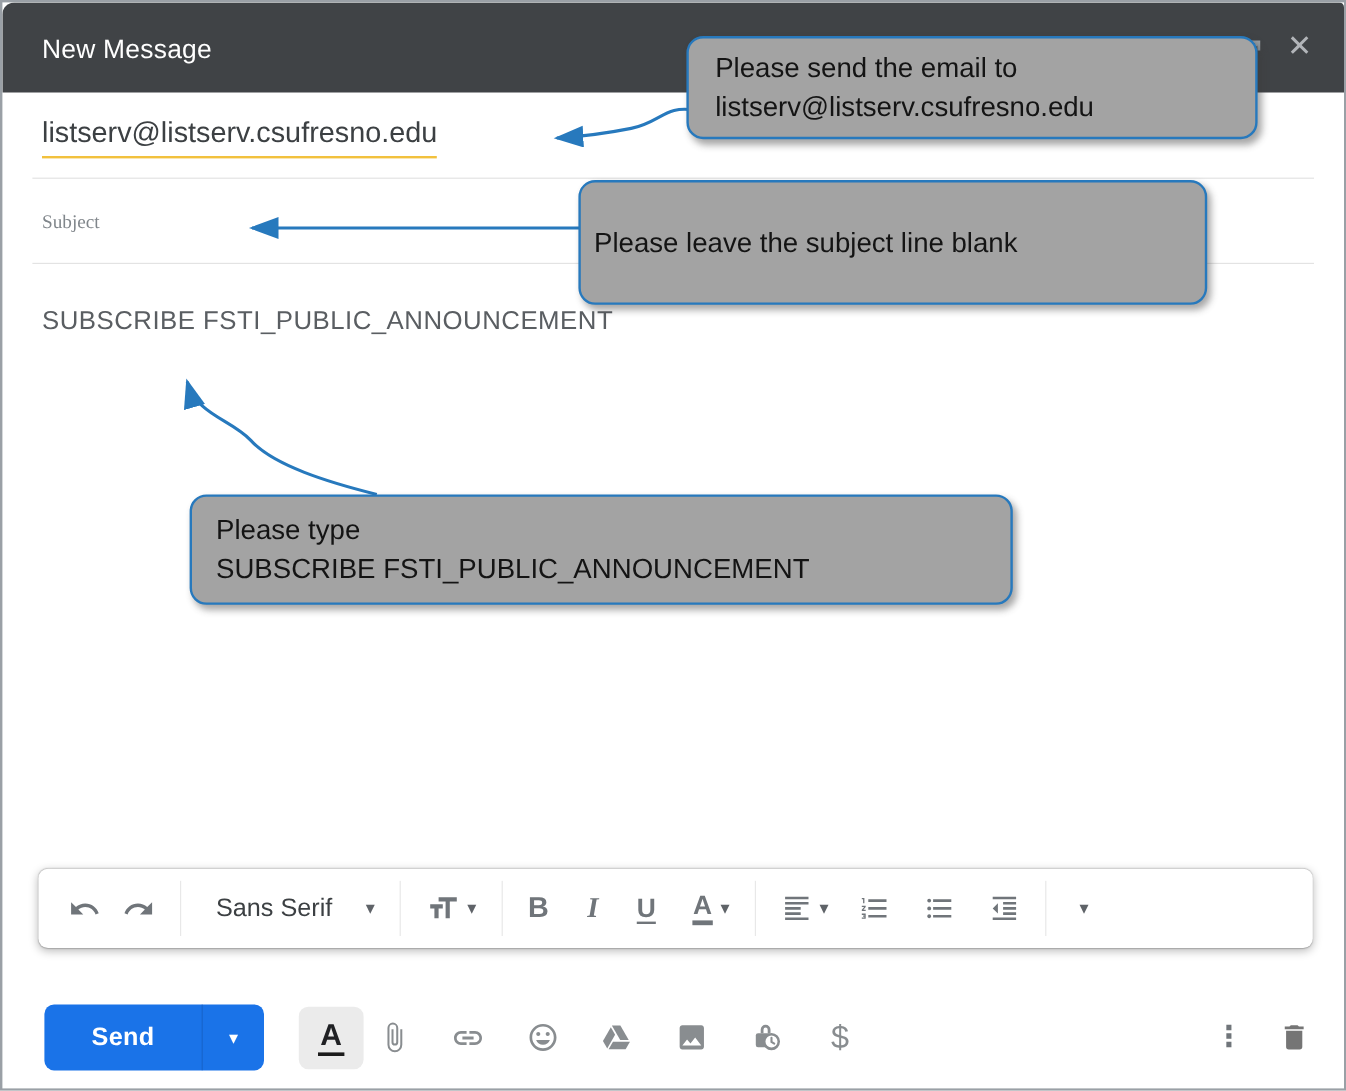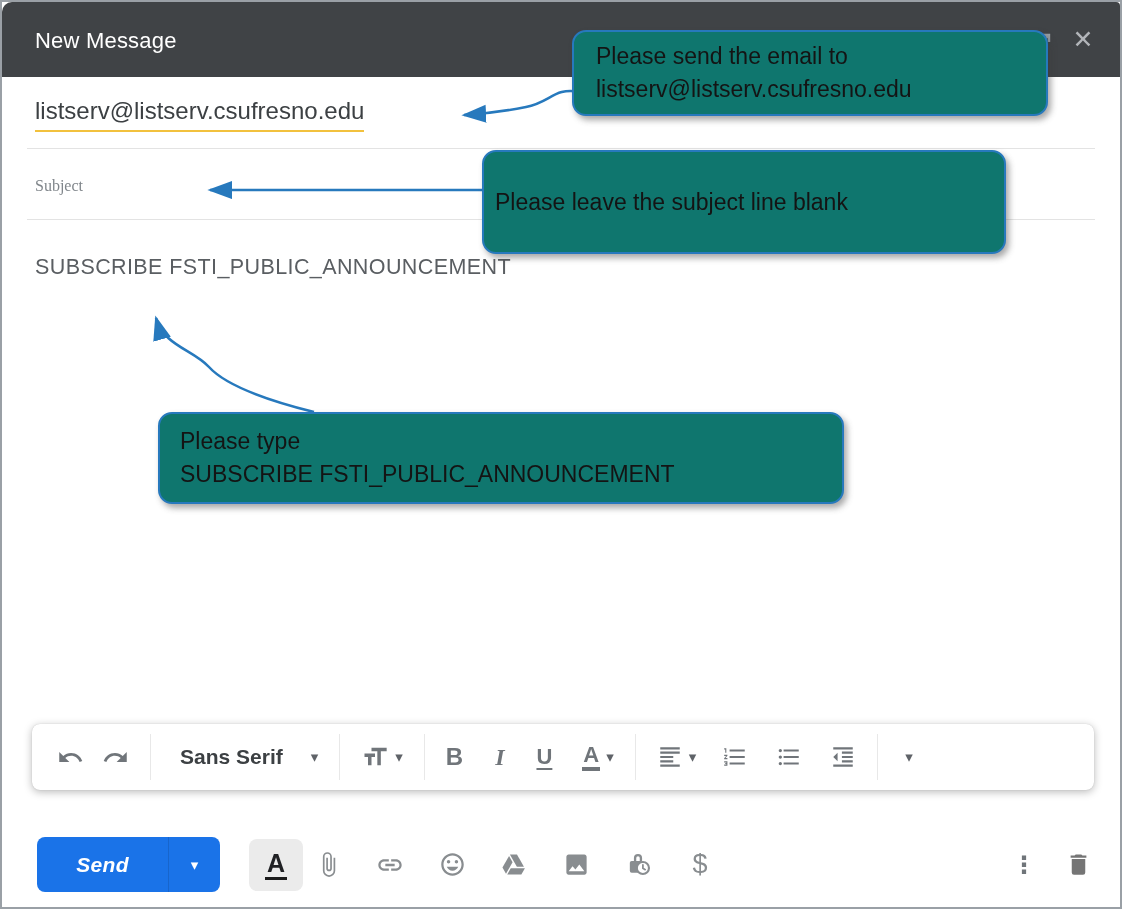--- a/index.html
+++ b/index.html
@@ -39,21 +39,21 @@
     border:none;outline:none;font-size:16px;color:#3c4043;background:transparent;
     font-family:Liberation Serif, serif;padding:0;
   }
   .subject-input::placeholder{color:#80868b;opacity:1;}
   .body-text{
     position:absolute;left:33px;top:253px;font-size:21.5px;color:#5a5e62;
     letter-spacing:.4px;z-index:2;
   }
   
   .callout{
-    position:absolute;z-index:6;background:#0f766e;border:2.5px solid #2779bd;
+    position:absolute;z-index:6;background:#a3a3a3;border:2.5px solid #2779bd;
     border-radius:14px;box-shadow:3px 4px 6px rgba(60,60,60,.45);
     color:#141414;font-size:23px;line-height:33px;display:flex;
     flex-direction:column;justify-content:center;
   }
   .co1{left:570px;top:28px;width:476px;height:86px;padding-left:22px;}
   .co2{left:480px;top:148px;width:524px;height:104px;padding-left:11px;}
   .co3{left:140px;top:410px;width:686px;height:92px;padding-left:20px;margin-left:16px;}
   
   .arrows{position:absolute;left:0;top:0;width:1122px;height:909px;z-index:5;pointer-events:none;}
   
@@ -62,33 +62,33 @@
     background:#fff;border-radius:8px;box-shadow:0 2px 8px rgba(0,0,0,.28),0 0 1px rgba(0,0,0,.2);
     display:flex;align-items:center;padding:0 16px;
   }
   .fmtbar .sep{width:1px;height:46px;background:#e8e8e8;margin:0 12px;}
   .tbtn{
     display:flex;align-items:center;justify-content:center;color:#70757a;
     cursor:pointer;padding:0 9px;height:48px;
   }
   .tbtn svg{display:block;}
   .caret{font-size:15px;color:#5f6368;margin-left:6px;cursor:pointer;}
-  .font-label{font-size:21px;color:#3c4043;font-weight:700;padding-left:8px;cursor:pointer;}
+  .font-label{font-size:21px;color:#3c4043;font-weight:400;padding-left:8px;cursor:pointer;}
   .glyph-b{font-size:24px;font-weight:bold;color:#70757a;}
   .glyph-i{font-size:24px;font-weight:bold;font-style:italic;color:#70757a;font-family:"Liberation Serif","DejaVu Serif",serif;}
   .glyph-u{font-size:22px;font-weight:bold;color:#70757a;text-decoration:underline;text-underline-offset:4px;}
   .glyph-a{font-size:22px;font-weight:bold;color:#70757a;border-bottom:4px solid #70757a;line-height:1;padding:0 1px 1px 1px;}
   
   .send-group{
     position:absolute;left:35px;top:835px;height:55px;display:flex;z-index:2;
     border-radius:8px;overflow:hidden;background:#1a73e8;cursor:pointer;
   }
   .send-main{
     width:131px;display:flex;align-items:center;justify-content:center;
-    color:#fff;font-size:21px;font-weight:bold;letter-spacing:.3px;font-style:italic;
+    color:#fff;font-size:21px;font-weight:bold;letter-spacing:.3px;
   }
   .send-split{width:1px;background:#1765cc;margin:0;}
   .send-caret{
     width:51px;display:flex;align-items:center;justify-content:center;
     color:#fff;font-size:15px;
   }
   .fmt-toggle{
     position:absolute;left:247px;top:837px;width:54px;height:52px;z-index:2;
     background:#ebebeb;border-radius:8px;display:flex;align-items:center;justify-content:center;
     cursor:pointer;

